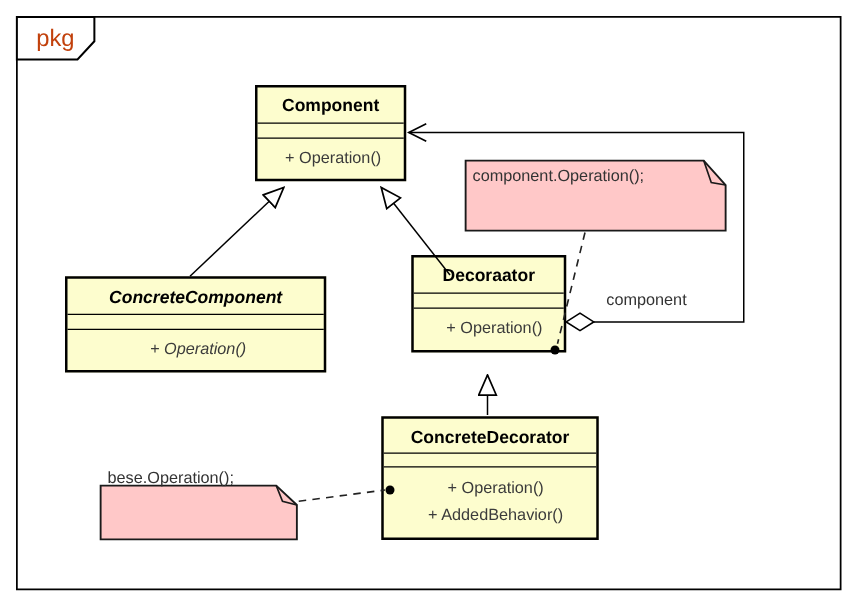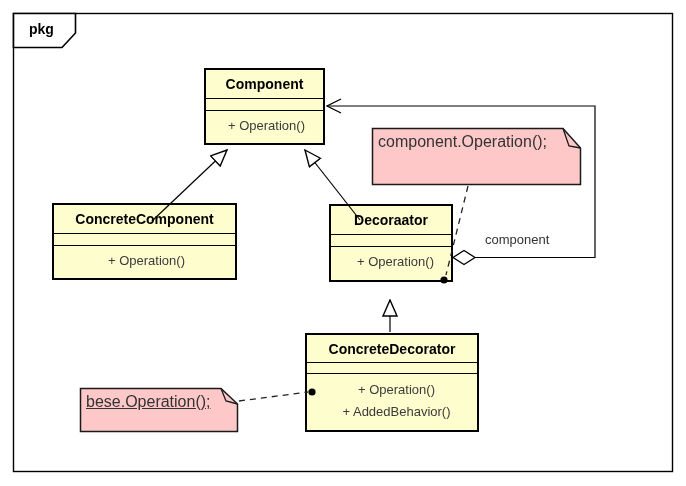--- a/index.html
+++ b/index.html
@@ -8,23 +8,23 @@
   svg.layer{position:absolute;left:0;top:0;width:686px;height:486px;}
   svg.fg{pointer-events:none;}
   .uml-class{position:absolute;background:#FDFDCE;border:2px solid #000;box-sizing:border-box;}
   .uml-title{font-weight:bold;font-size:14px;color:#000;text-align:center;
              border-bottom:1px solid #000;display:flex;align-items:center;justify-content:center;}
   .uml-attrs{border-bottom:1px solid #000;}
   .uml-methods{font-size:13px;color:#3B3B3B;padding:5px 4px 0 8px;line-height:20px;text-align:center;}
   .pad13 .uml-methods{padding-left:13px;}
   .lh22 .uml-methods{line-height:22px;}
   .m{white-space:nowrap;}
-  .note-text{position:absolute;font-size:16px;color:#333;white-space:nowrap;}
+  .note-text{position:absolute;font-size:13px;color:#333;white-space:nowrap;}
   .edge-label{position:absolute;font-size:13px;color:#333;white-space:nowrap;}
-  .tab-label{position:absolute;left:29px;top:21px;font-size:14px;font-weight:bold;color:#000000;}
+  .tab-label{position:absolute;left:29px;top:21px;font-size:19px;font-weight:normal;color:#c2410c;}
 </style>
 </head>
 <body>
 
 <div class="canvas">
 
   <svg class="layer bg">
 
     <rect x="13.5" y="13.5" width="659" height="458" fill="none" stroke="#000" stroke-width="1.4"></rect>
 
@@ -38,21 +38,21 @@
   </svg>
 
   <div class="uml-class" style="left:204px;top:68px;width:121px;height:77px;">
     <div class="uml-title" style="height:28px;">Component</div>
     <div class="uml-attrs" style="height:11px;"></div>
     <div class="uml-methods">
       <div class="m">+ Operation()</div>
     </div>
   </div>
 
-  <div class="uml-class" style="left:52px;top:203px;width:185px;height:77px;">
+  <div class="uml-class" style="left:52px;top:221px;width:209px;height:77px;font-style:italic;">
     <div class="uml-title" style="height:28px;">ConcreteComponent</div>
     <div class="uml-attrs" style="height:11px;"></div>
     <div class="uml-methods">
       <div class="m">+ Operation()</div>
     </div>
   </div>
 
   <div class="uml-class pad13" style="left:329px;top:204px;width:124px;height:78px;">
     <div class="uml-title" style="height:28px;">Decoraator</div>
     <div class="uml-attrs" style="height:11px;"></div>
@@ -89,16 +89,16 @@
 
     <line x1="468" y1="186" x2="446" y2="275" stroke="#222" stroke-width="1.3" stroke-dasharray="6,5"></line>
     <line x1="239" y1="401" x2="308" y2="392" stroke="#222" stroke-width="1.3" stroke-dasharray="6,5"></line>
 
     <circle cx="444" cy="280" r="3.6" fill="#000"></circle>
     <circle cx="312" cy="392" r="3.6" fill="#000"></circle>
   </svg>
 
   <div class="tab-label">pkg</div>
   <div class="note-text" style="left:378px;top:133px;">component.Operation();</div>
-  <div class="note-text" style="left:86px;top:393px;text-decoration:underline;">bese.Operation();</div>
+  <div class="note-text" style="left:86px;top:374px;">bese.Operation();</div>
   <div class="edge-label" style="left:485px;top:232px;">component</div>
 
 </div>
 
 </body></html>

